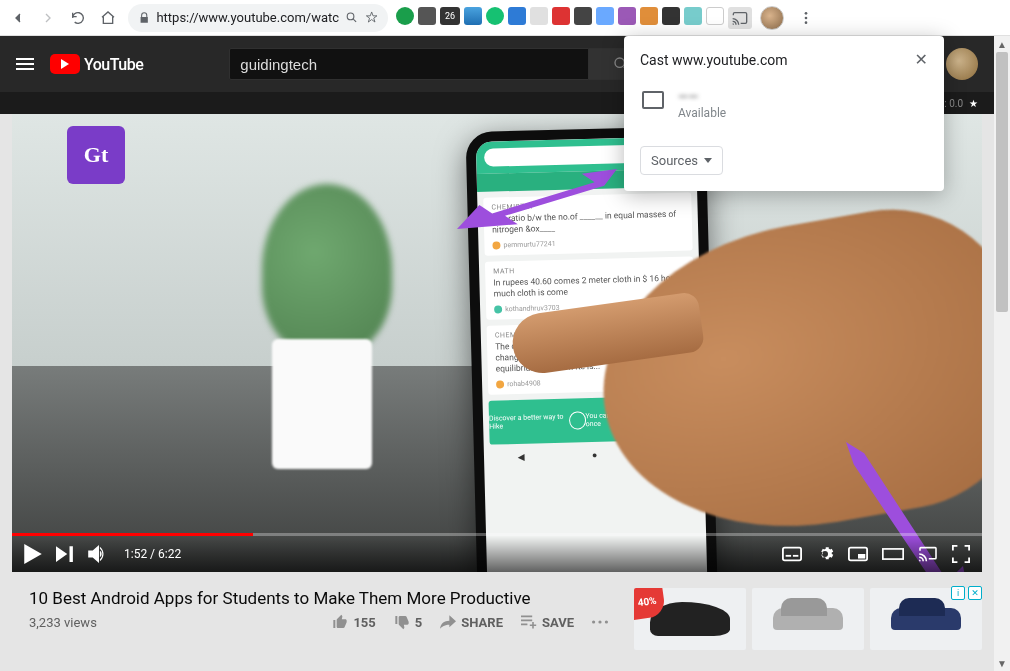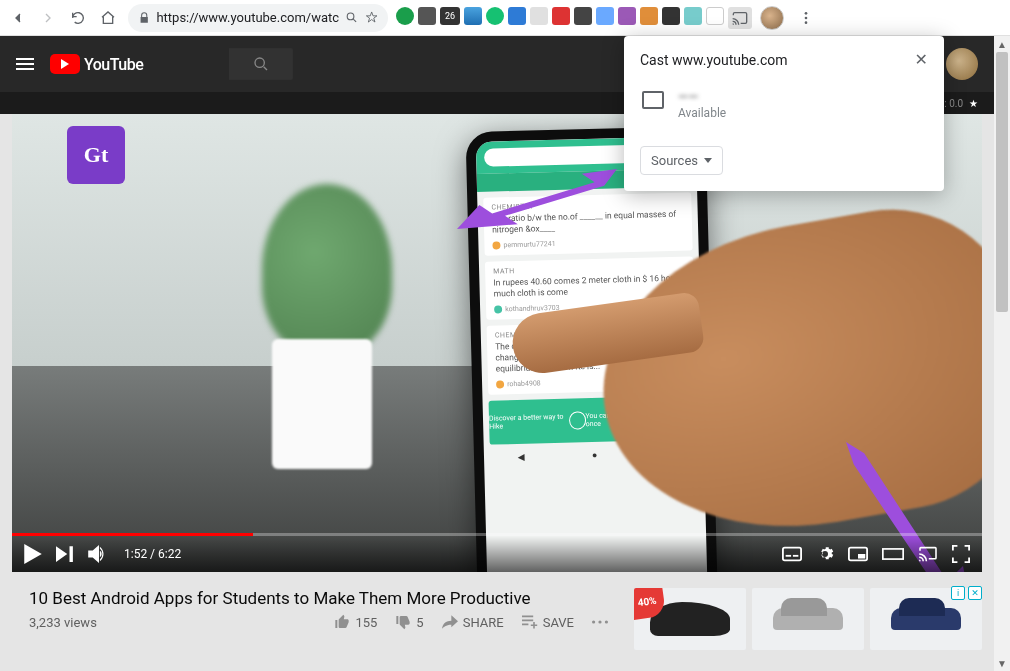--- a/index.html
+++ b/index.html
@@ -77,21 +77,21 @@
   .controls{position:absolute; left:0; right:0; bottom:0; height:36px; display:flex; align-items:center; padding:0 12px; color:#fff; gap:14px; background:linear-gradient(transparent, rgba(0,0,0,0.6));}
   .controls .ico{display:flex;align-items:center;justify-content:center;}
   .controls .time{font-size:12px;}
   .controls .spacer{flex:1;}
   
   .below { padding: 16px 12px; display:flex; gap:20px;margin-left:17px; }
   .meta { flex:1; }
   .title { font-size:17px; color:#0a0a0a; font-weight:400; margin-bottom:6px;}
   .row2 { display:flex; align-items:center; color:#606060; font-size:13px;}
   .row2 .views{flex:0 0 auto;}
-  .actions{display:flex; align-items:center; gap:6px; margin-left:auto; color:#606060; font-size:13px; font-weight:400;}
+  .actions{display:flex; align-items:center; gap:6px; margin-left:auto; color:#606060; font-size:13px; font-weight:700;}
   .actions .act{display:flex;align-items:center;gap:5px; padding:0 6px;}
   
   .ads{display:flex; gap:6px; position:relative;}
   .ad{width:112px;height:62px; background:#eef0f2; border-radius:2px; display:flex; align-items:center; justify-content:center; position:relative; overflow:hidden;}
   .ad .shoe{width:80px;height:34px; background:#222; border-radius:40% 60% 20% 10% / 60% 50% 20% 20%;}
   .ad .slide1{width:70px;height:22px; background:#b0b0b0; border-radius:10px 10px 4px 4px; position:relative;}
   .ad .slide1::before{content:'';position:absolute;left:8px;top:-10px;width:46px;height:18px;background:#999;border-radius:10px 10px 0 0;}
   .ad .slide2{width:70px;height:22px; background:#2a3a6b; border-radius:10px 10px 4px 4px; position:relative;}
   .ad .slide2::before{content:'';position:absolute;left:8px;top:-10px;width:46px;height:18px;background:#1d2b54;border-radius:10px 10px 0 0;}
   .pct-badge{position:absolute; left:-4px; top:-4px; width:34px;height:34px; background:#e53935; color:#fff; font-size:10px; font-weight:700; border-radius:0 0 50% 0; display:flex; align-items:center; justify-content:center; transform:rotate(-8deg);}
@@ -187,20 +187,21 @@
       <div class="burger">
           <span></span>
           <span></span>
           <span></span>
         </div>
       <div class="yt-logo">
         <div class="play"></div>
         <span class="txt">YouTube</span>
       </div>
       <div class="yt-search">
+        <input value="guidingtech" placeholder="Search" style="">
         <div class="sbtn">
           <svg width="16" height="16" viewBox="0 0 24 24">
               <circle cx="10" cy="10" r="7" stroke="#888" stroke-width="2" fill="none"></circle>
               <path d="M16 16l5 5" stroke="#888" stroke-width="2"></path>
             </svg>
         </div>
       </div>
       <div class="spacer"></div>
       <div class="hicon">
           <svg width="20" height="16" viewBox="0 0 24 18">

